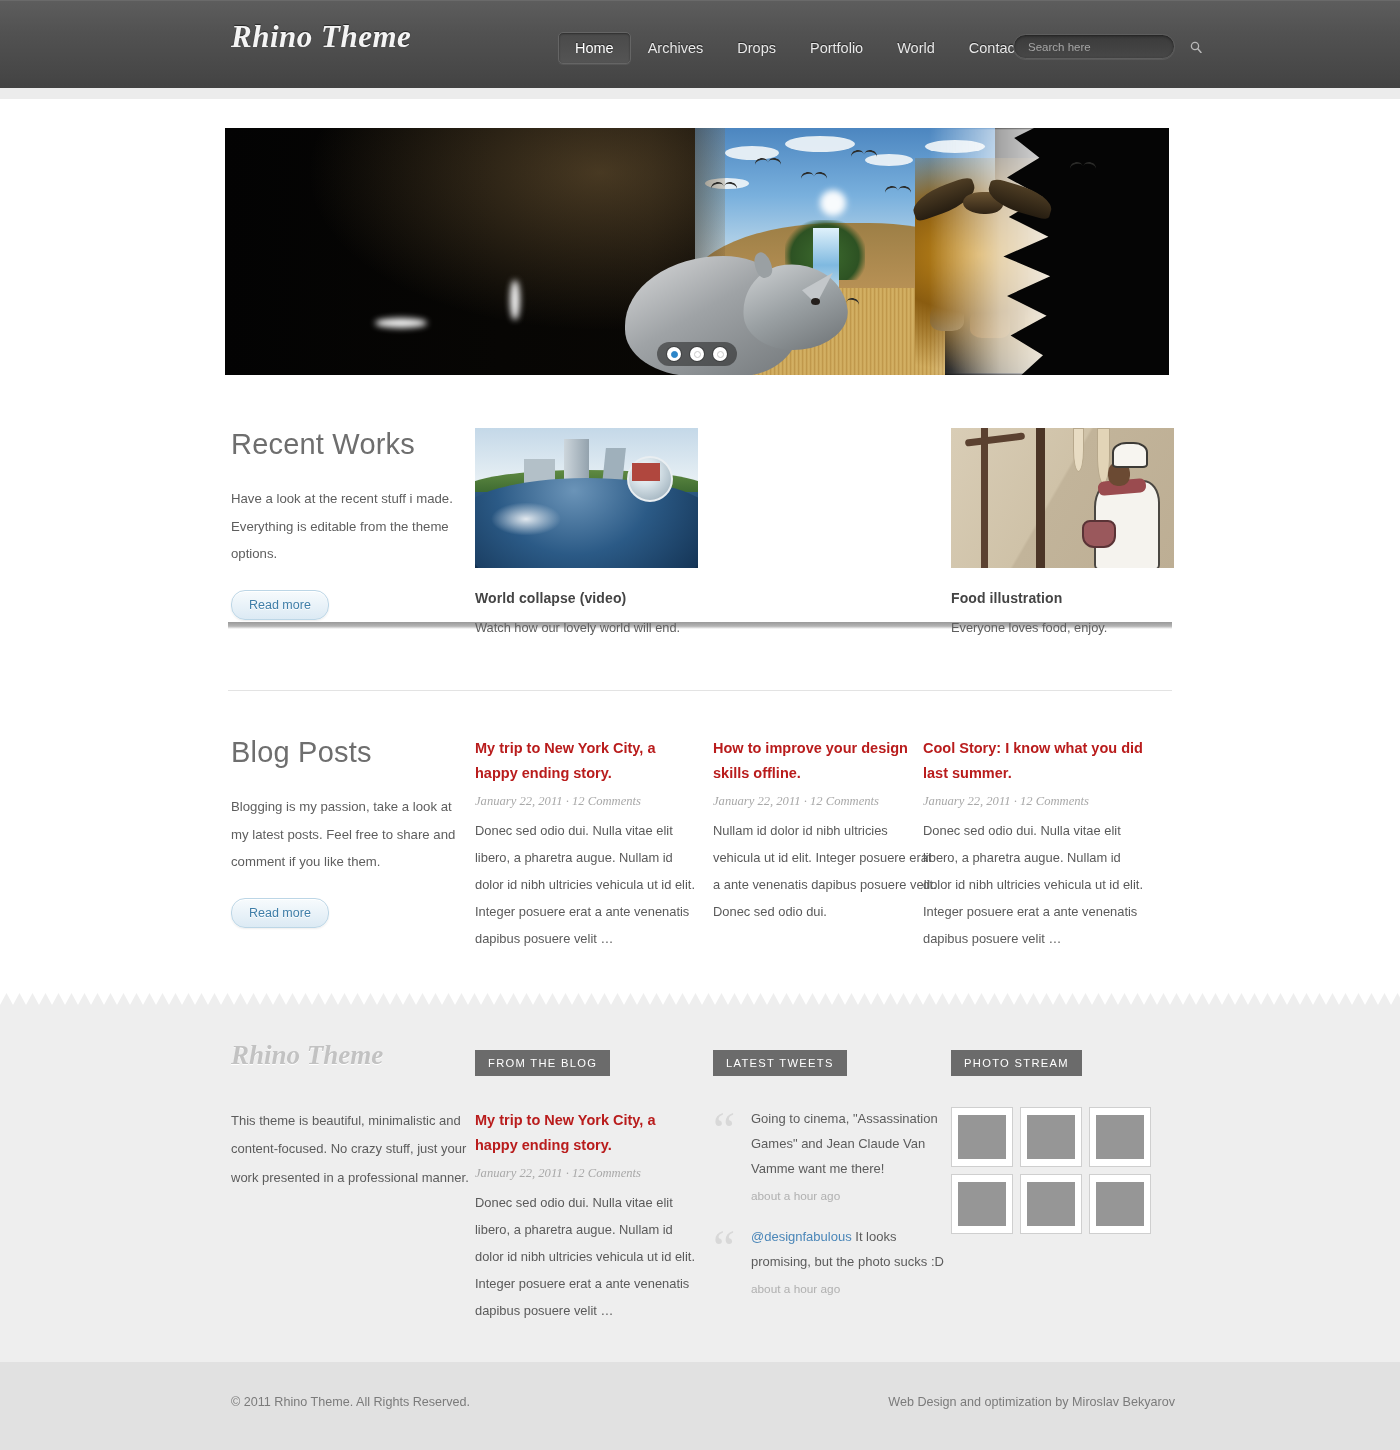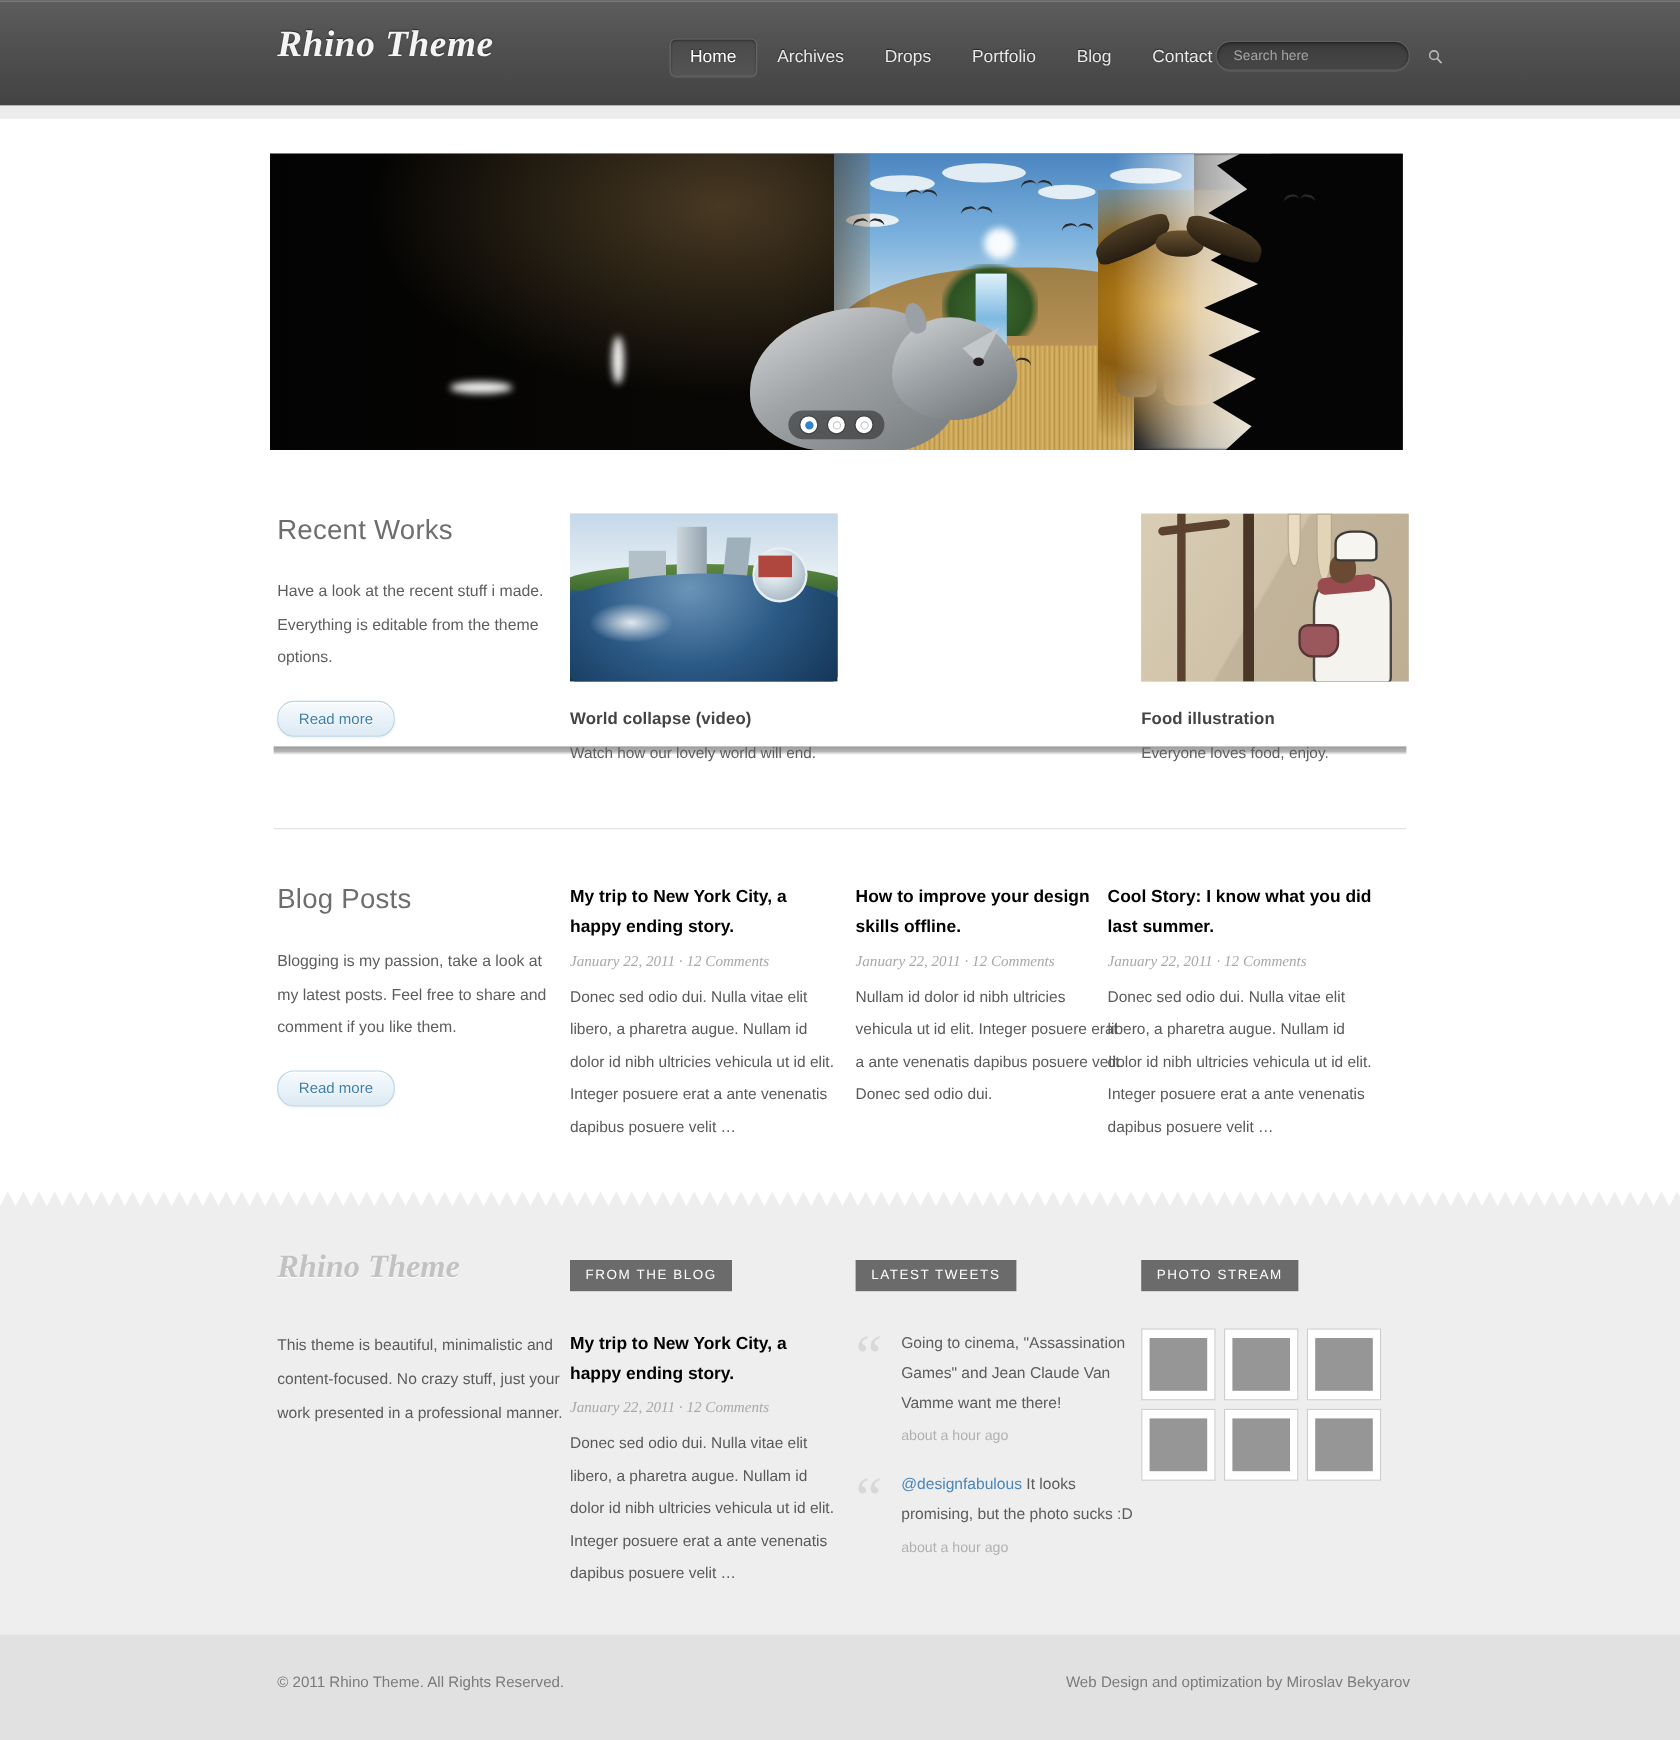--- a/index.html
+++ b/index.html
@@ -202,21 +202,21 @@
     width: 14px; height: 14px; border-radius: 50%; background: #ffffff;
     box-shadow: 0 0 0 1px rgba(0,0,0,.25);
     display: flex; align-items: center; justify-content: center; cursor: pointer;
   }
   .dot i { display: block; width: 7px; height: 7px; border-radius: 50%; background: #ffffff; border: 1px solid #c9c9c9; }
   .dot.active i { background: #2e86c8; border-color: #2e86c8; }
 
   
   .section { position: relative; width: 950px; margin: 0 auto; }
   .sec-title {
-    font-size: 23px; color: #6e6e6e; font-weight: normal;
+    font-size: 29px; color: #6e6e6e; font-weight: normal;
     letter-spacing: .2px; margin-bottom: 24px;
   }
   .sec-desc {
     font-size: 13.2px; color: #5e5e5e; line-height: 2.1; max-width: 222px;
   }
   .btn-read {
     display: inline-block; margin-top: 22px;
     padding: 7px 17px; font-size: 12.5px; color: #3f7ea8;
     background: linear-gradient(to bottom, #f7fbfd 0%, #dceaf4 100%);
     border: 1px solid #bcd6e6; border-radius: 14px;
@@ -281,21 +281,21 @@
   .t3-face { position: absolute; right: 44px; top: 34px; width: 22px; height: 24px; background: #6b4a33; border-radius: 44%; }
   .t3-coat { position: absolute; right: 14px; top: 52px; width: 66px; height: 90px; background: #f5f3ee; border: 2px solid #4a4742; border-radius: 30% 25% 6% 6%; }
   .t3-scarf { position: absolute; right: 28px; top: 52px; width: 48px; height: 14px; background: #9a4b4f; border-radius: 6px; transform: rotate(-5deg); }
   .t3-bag { position: absolute; right: 58px; top: 92px; width: 34px; height: 28px; background: #9a585c; border: 2px solid #5a3336; border-radius: 8px 8px 12px 12px; }
 
   .divider { width: 944px; height: 1px; background: #e3e3e3; margin: 0 auto; }
 
   .blog-row { position: relative; }
   .blog-left { position: absolute; left: 6px; top: 0; width: 250px; }
   .bpost { position: absolute; top: 0; width: 225px; }
-  .bpost-title { font-size: 14.5px; font-weight: bold; color: #000000; line-height: 1.7; }
+  .bpost-title { font-size: 14.5px; font-weight: bold; color: #b91c1c; line-height: 1.7; }
   .bpost-meta {
     margin-top: 9px; font-size: 12.6px; color: #a8a8a8; font-style: italic;
     font-family: "Liberation Serif", serif;
   }
   .bpost-body { margin-top: 9px; font-size: 12.9px; color: #5a5a5a; line-height: 2.08; }
   .zig-row {
     position: absolute; left: 0; width: 1400px; height: 12px;
     display: flex; overflow: hidden;
   }
   .zig-tooth {
@@ -347,21 +347,21 @@
 
 <div class="header">
   <div class="header-inner">
     <div class="logo">Rhino Theme</div>
 
     <nav class="nav">
       <div class="nav-item active">Home</div>
       <div class="nav-item">Archives</div>
       <div class="nav-item">Drops</div>
       <div class="nav-item">Portfolio</div>
-      <div class="nav-item">Blog</div>
+      <div class="nav-item">World</div>
       <div class="nav-item">Contact</div>
     </nav>
 
     <div class="search-box">
       <input class="search-input" type="text" placeholder="Search here" style="">
       <span class="search-icon">
         <svg width="12" height="12" viewBox="0 0 12 12" aria-hidden="true">
           <circle cx="5" cy="5" r="3.6" fill="none" stroke="#b9b9b9" stroke-width="1.3"></circle>
           <line x1="7.8" y1="7.8" x2="11" y2="11.4" stroke="#b9b9b9" stroke-width="1.5" stroke-linecap="round"></line>
         </svg>

